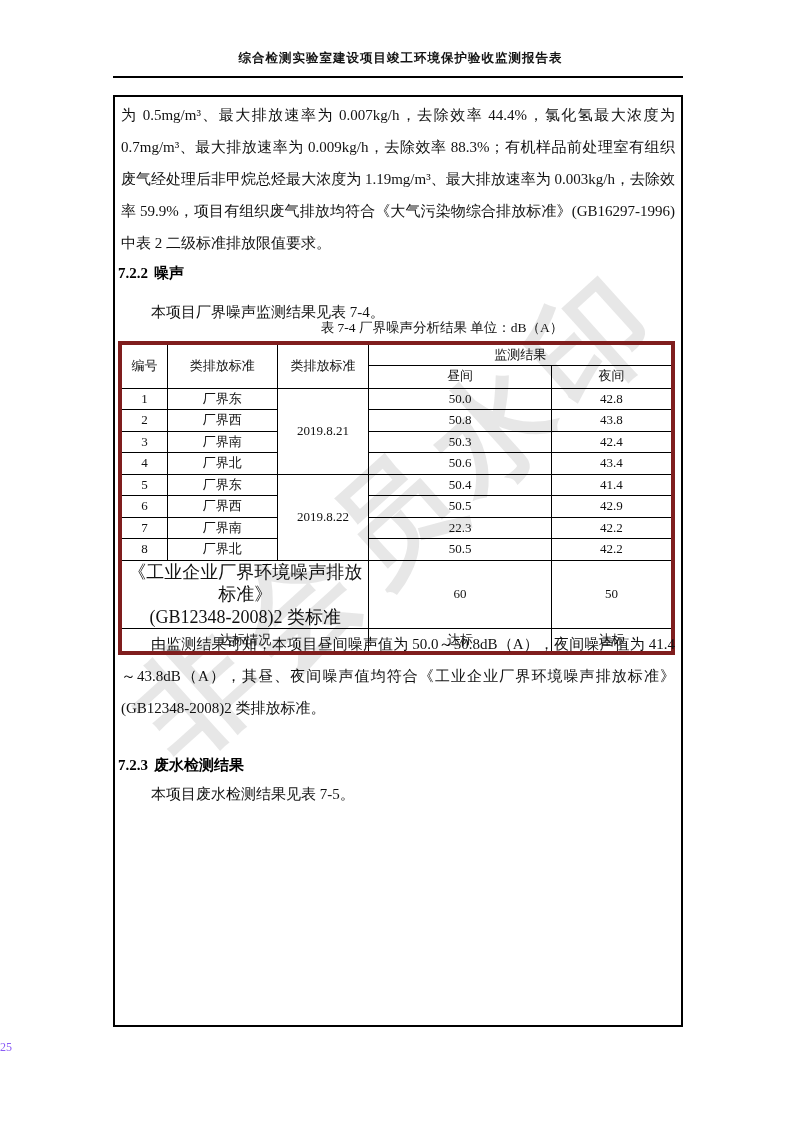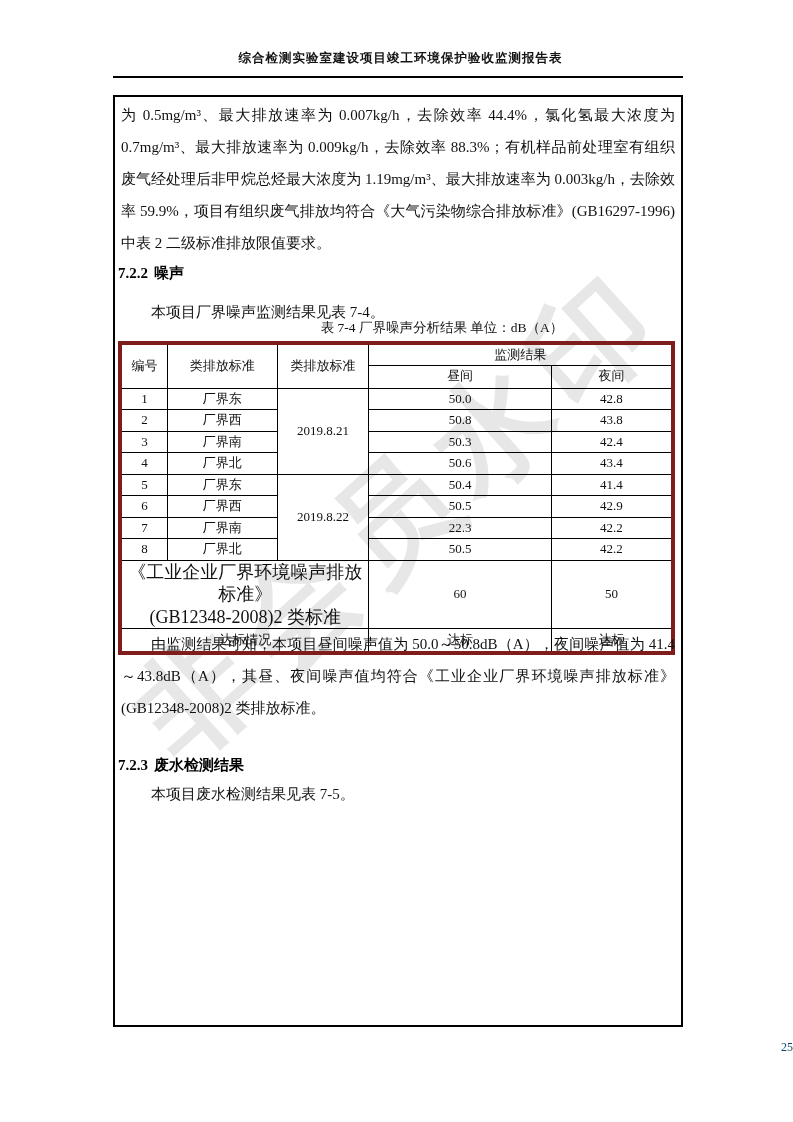--- a/index.html
+++ b/index.html
@@ -19,21 +19,21 @@
   .doc-header-rule {
     position: absolute; top: 76px; left: 113px; width: 570px;
     border-top: 2px solid #000;
   }
   .content-frame {
     position: absolute; top: 95px; left: 113px; width: 570px; height: 932px;
     border: 2px solid #000; background: transparent; z-index: 1;
   }
   .page-number {
     position: absolute; top: 1040px; left: 0; width: 100%;
-    text-align: right; font-size: 12px; color: #0c4a6e;
+    text-align: left; font-size: 12px; color: #8b5cf6;
   }
 
   
   .watermark {
     position: absolute; top: 515px; left: 400px; z-index: 0;
     transform: translate(-50%, -50%) rotate(-42deg);
     font-size: 118px; font-weight: bold; letter-spacing: 14px;
     color: rgba(60, 60, 60, 0.12); white-space: nowrap;
     pointer-events: none; user-select: none;
   }

